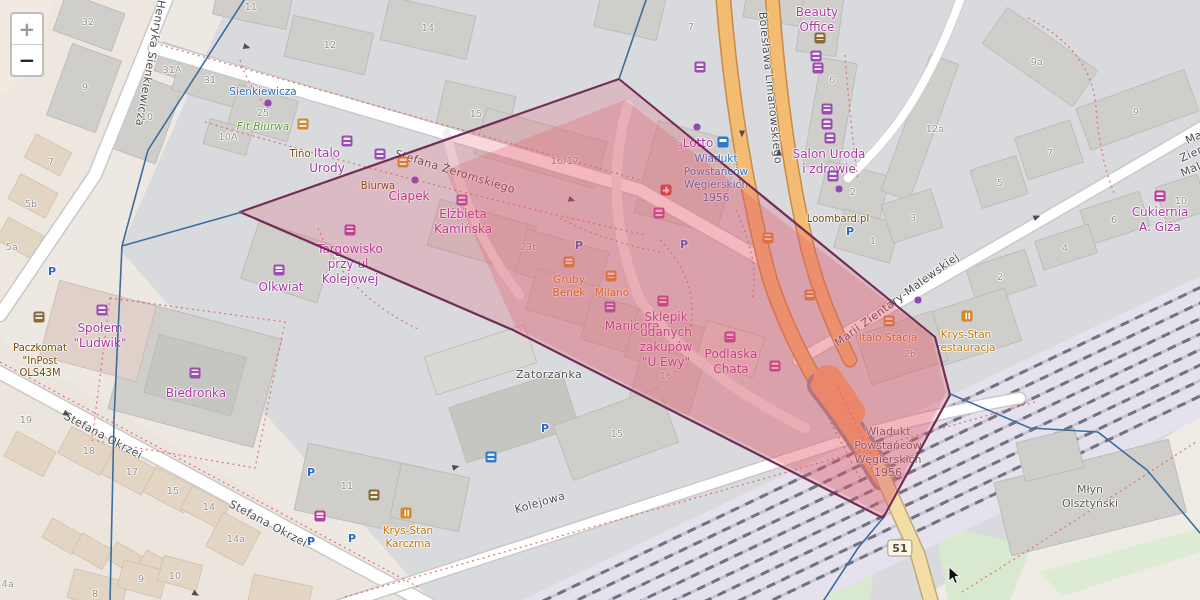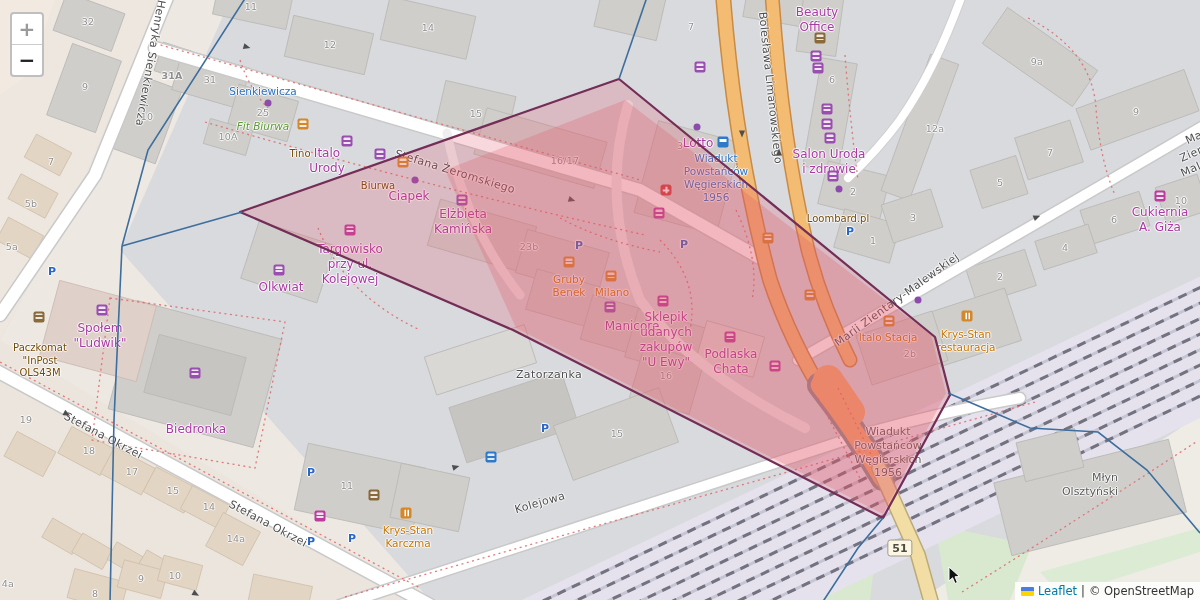--- a/index.html
+++ b/index.html
@@ -233,21 +233,21 @@
       <span class="lbl street" style="left: 897px; top: 300px; transform: translate(-50%, -50%) rotate(-36deg);">Marii Zientary-Malewskiej</span>
       <span class="lbl street" style="left: 1205px; top: 148px; transform: translate(-50%, -50%) rotate(-24deg);">Marii Zientary-Malewskiej</span>
       <span class="lbl street" style="left: 103px; top: 436px; transform: translate(-50%, -50%) rotate(28deg);">Stefana Okrzei</span>
       <span class="lbl street" style="left: 268px; top: 524px; transform: translate(-50%, -50%) rotate(28deg);">Stefana Okrzei</span>
       <span class="lbl street" style="left: 540px; top: 503px; transform: translate(-50%, -50%) rotate(-16deg);">Kolejowa</span>
       <span class="lbl street" style="left: 549px; top: 375px; transform: translate(-50%, -50%) rotate(0deg);">Zatorzanka</span>
       <span class="lbl bridge" style="left: 888px; top: 452px; transform: translate(-50%, -50%) rotate(0deg);">Wiadukt
 Powstańców
 Węgierskich
 1956</span>
-      <span class="lbl bridge" style="left: 1090px; top: 485px; transform: translate(-50%, -50%) rotate(0deg); text-align: right;">Młyn
+      <span class="lbl bridge" style="left: 1090px; top: 497px; transform: translate(-50%, -50%) rotate(0deg);">Młyn
 Olsztyński</span>
       <span class="lbl transit" style="left: 263px; top: 92px; transform: translate(-50%, -50%) rotate(0deg);">Sienkiewicza</span>
       <span class="lbl transit" style="left: 716px; top: 178px; transform: translate(-50%, -50%) rotate(0deg);">Wiadukt
 Powstańców
 Węgierskich
 1956</span>
       <span class="lbl parkP" style="left: 52px; top: 272px; transform: translate(-50%, -50%) rotate(0deg);">P</span>
       <span class="lbl parkP" style="left: 579px; top: 246px; transform: translate(-50%, -50%) rotate(0deg);">P</span>
       <span class="lbl parkP" style="left: 684px; top: 245px; transform: translate(-50%, -50%) rotate(0deg);">P</span>
       <span class="lbl parkP" style="left: 545px; top: 429px; transform: translate(-50%, -50%) rotate(0deg);">P</span>
@@ -255,21 +255,21 @@
       <span class="lbl parkP" style="left: 311px; top: 542px; transform: translate(-50%, -50%) rotate(0deg);">P</span>
       <span class="lbl parkP" style="left: 850px; top: 232px; transform: translate(-50%, -50%) rotate(0deg);">P</span>
       <span class="lbl parkP" style="left: 352px; top: 539px; transform: translate(-50%, -50%) rotate(0deg);">P</span>
       <span class="lbl shop" style="left: 327px; top: 161px; transform: translate(-50%, -50%) rotate(0deg);">Italo
 Urody</span>
       <span class="lbl shop" style="left: 409px; top: 196px; transform: translate(-50%, -50%) rotate(0deg); text-align: center;">Ciapek</span>
       <span class="lbl shop" style="left: 463px; top: 222px; transform: translate(-50%, -50%) rotate(0deg);">Elżbieta
 Kamińska</span>
       <span class="lbl shop" style="left: 100px; top: 336px; transform: translate(-50%, -50%) rotate(0deg);">Społem
 "Ludwik"</span>
-      <span class="lbl shop" style="left: 196px; top: 393px; transform: translate(-50%, -50%) rotate(0deg); margin-top: 36px;">Biedronka</span>
+      <span class="lbl shop" style="left: 196px; top: 393px; transform: translate(-50%, -50%) rotate(0deg);">Biedronka</span>
       <span class="lbl shop" style="left: 281px; top: 287px; transform: translate(-50%, -50%) rotate(0deg);">Olkwiat</span>
       <span class="lbl shop" style="left: 817px; top: 20px; transform: translate(-50%, -50%) rotate(0deg);">Beauty
 Office</span>
       <span class="lbl shop" style="left: 829px; top: 162px; transform: translate(-50%, -50%) rotate(0deg);">Salon Uroda
 i zdrowie</span>
       <span class="lbl shop" style="left: 698px; top: 143px; transform: translate(-50%, -50%) rotate(0deg);">Lotto</span>
       <span class="lbl shop" style="left: 612px; top: 326px; transform: translate(-50%, -50%) rotate(0deg); margin-left: 20px;">Manicore</span>
       <span class="lbl shop" style="left: 666px; top: 340px; transform: translate(-50%, -50%) rotate(0deg);">Sklepik
 udanych
 zakupów
@@ -292,21 +292,21 @@
       <span class="lbl brown" style="left: 300px; top: 140px; transform: translate(-50%, -50%) rotate(0deg);">Tino</span>
       <span class="lbl brown" style="left: 378px; top: 172px; transform: translate(-50%, -50%) rotate(0deg);">Biurwa</span>
       <span class="lbl brown" style="left: 838px; top: 205px; transform: translate(-50%, -50%) rotate(0deg);">Loombard.pl</span>
       <span class="lbl brown" style="left: 40px; top: 347px; transform: translate(-50%, -50%) rotate(0deg);">Paczkomat
 "InPost
 OLS43M</span>
       <span class="lbl green" style="left: 263px; top: 127px; transform: translate(-50%, -50%) rotate(0deg);">Fit Biurwa</span>
       <span class="lbl num" style="left: 88px; top: 22px; transform: translate(-50%, -50%) rotate(0deg);">32</span>
       <span class="lbl num" style="left: 85px; top: 87px; transform: translate(-50%, -50%) rotate(0deg);">9</span>
       <span class="lbl num" style="left: 147px; top: 117px; transform: translate(-50%, -50%) rotate(0deg);">10</span>
-      <span class="lbl num" style="left: 172px; top: 76px; transform: translate(-50%, -50%) rotate(0deg); font-weight: bold;">31A</span>
+      <span class="lbl num" style="left: 172px; top: 70px; transform: translate(-50%, -50%) rotate(0deg);">31A</span>
       <span class="lbl num" style="left: 210px; top: 80px; transform: translate(-50%, -50%) rotate(0deg);">31</span>
       <span class="lbl num" style="left: 263px; top: 113px; transform: translate(-50%, -50%) rotate(0deg);">25</span>
       <span class="lbl num" style="left: 228px; top: 137px; transform: translate(-50%, -50%) rotate(0deg);">10A</span>
       <span class="lbl num" style="left: 251px; top: 7px; transform: translate(-50%, -50%) rotate(0deg);">11</span>
       <span class="lbl num" style="left: 330px; top: 45px; transform: translate(-50%, -50%) rotate(0deg);">12</span>
       <span class="lbl num" style="left: 428px; top: 28px; transform: translate(-50%, -50%) rotate(0deg);">14</span>
       <span class="lbl num" style="left: 476px; top: 114px; transform: translate(-50%, -50%) rotate(0deg);">15</span>
       <span class="lbl num" style="left: 565px; top: 161px; transform: translate(-50%, -50%) rotate(0deg);">16/17</span>
       <span class="lbl num" style="left: 529px; top: 247px; transform: translate(-50%, -50%) rotate(0deg);">23b</span>
       <span class="lbl num" style="left: 680px; top: 146px; transform: translate(-50%, -50%) rotate(0deg);">3</span>
@@ -403,25 +403,19 @@
       <polyline points="883,518 858,548 822,603" fill="none" stroke="#3d6e9e" stroke-width="1.6"></polyline>
     </svg>
 
   <div id="shield51" style="left: 900px; top: 548px;">51</div>
 
   <div id="zoom-ctl">
     <div class="zbtn" id="zoom-in">+</div>
     <div class="zbtn" id="zoom-out">−</div>
   </div>
 
-  <div id="attrib">
-    <span id="ua-flag"></span>
-    <a href="#">Leaflet</a>
-    <span>|</span>
-    <span>© OpenStreetMap</span>
-  </div>
 
   <div id="ui-layer">
     <svg id="cursor" width="14" height="20" style="left: 948px; top: 566px;">
       <path d="M1,1 L1,15 L4.6,11.8 L7,17.5 L9.4,16.4 L7,10.8 L11.5,10.5 Z" fill="#111" stroke="#fff" stroke-width="1"></path>
     </svg>
   </div>
 </div>
 
 </body></html>

